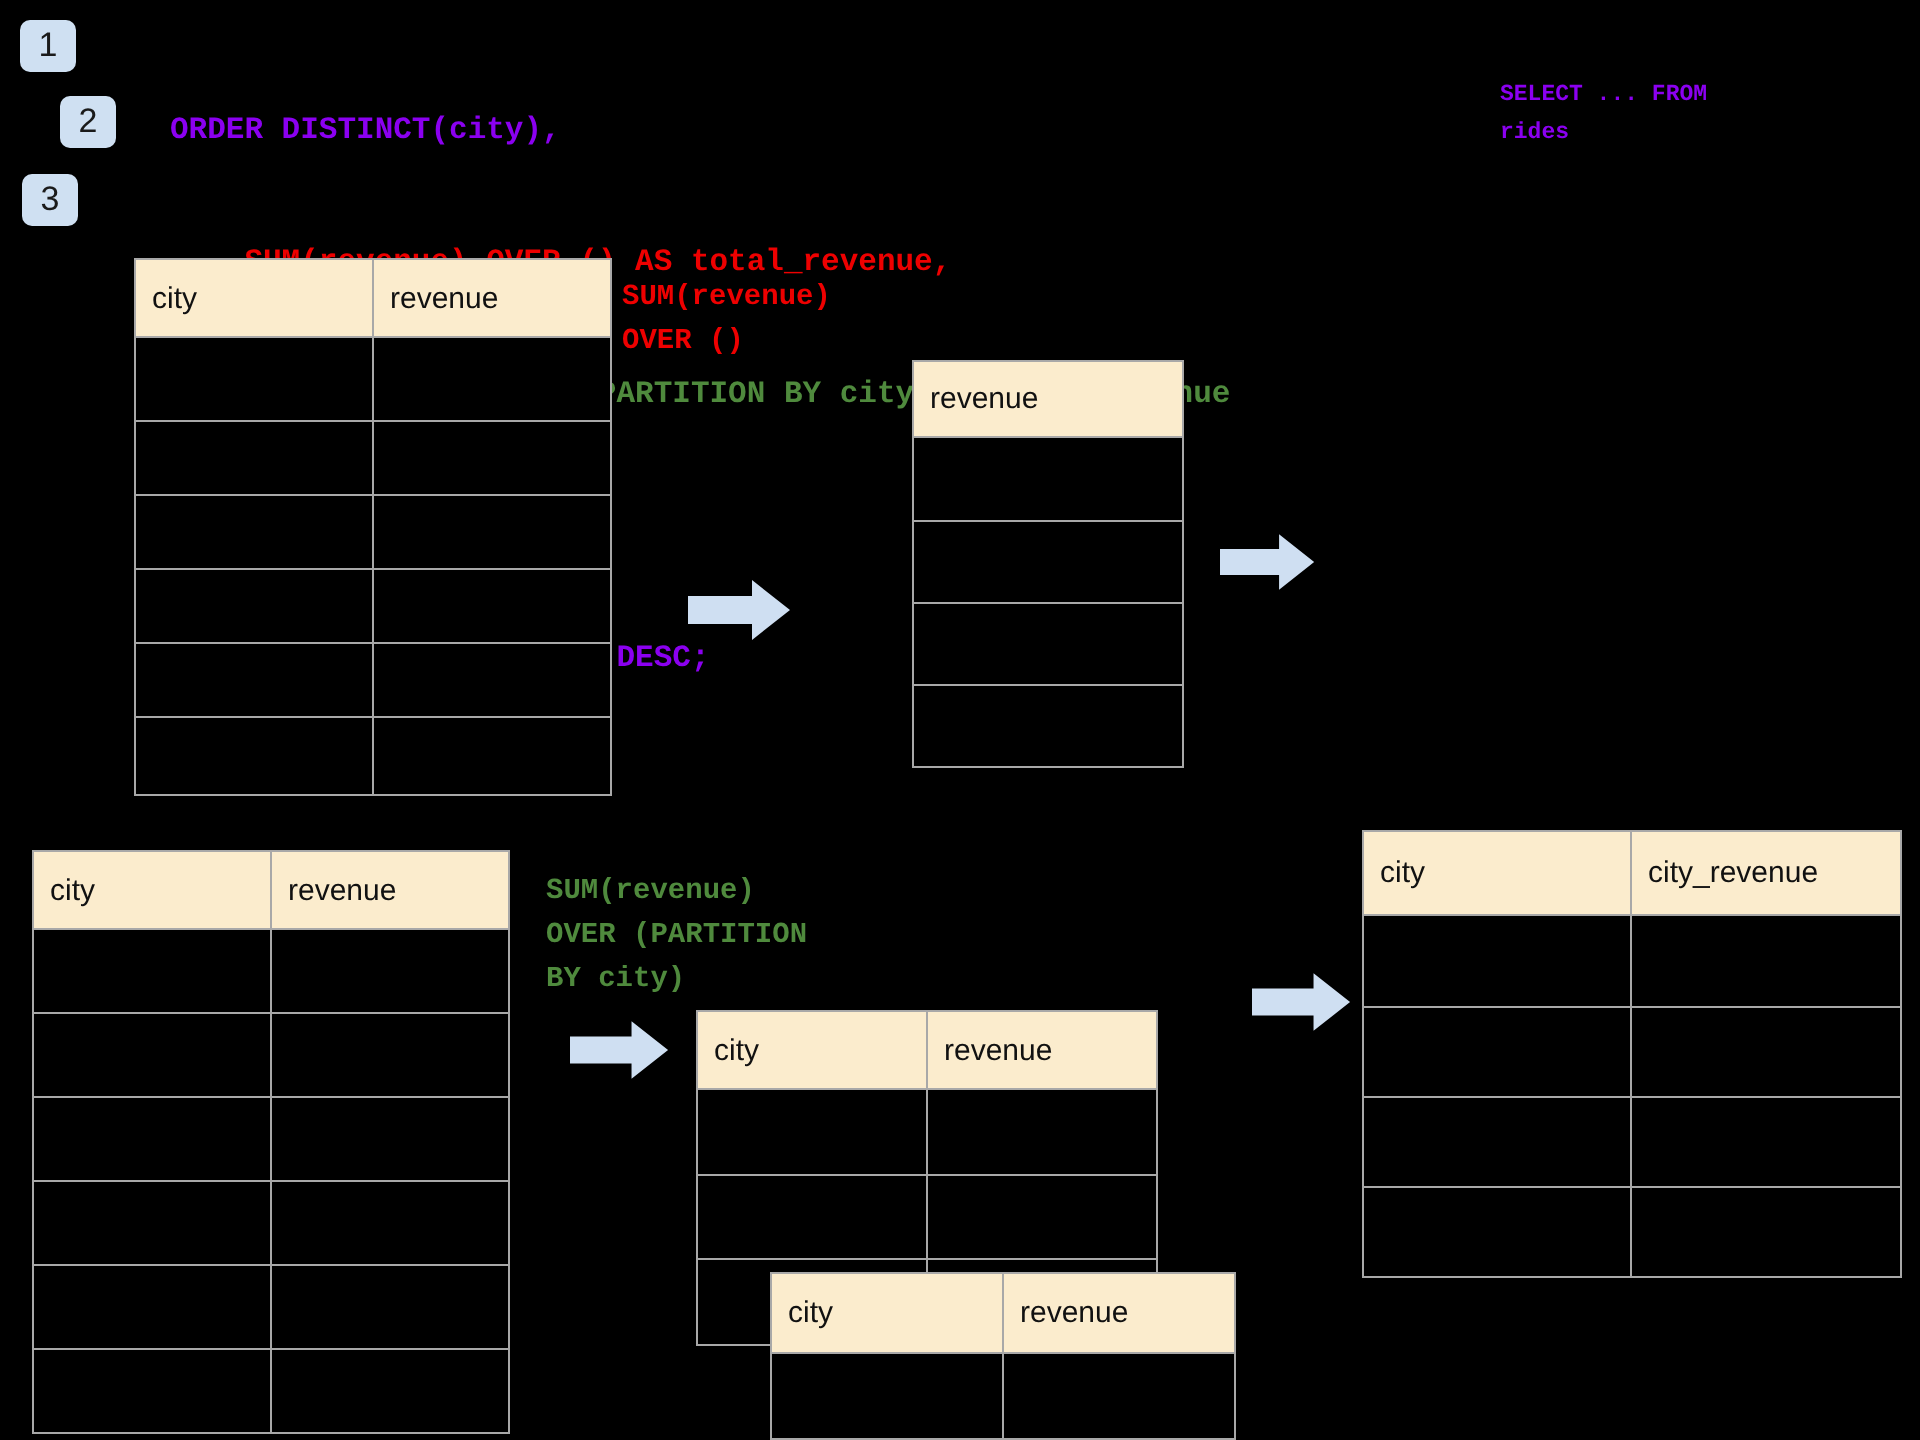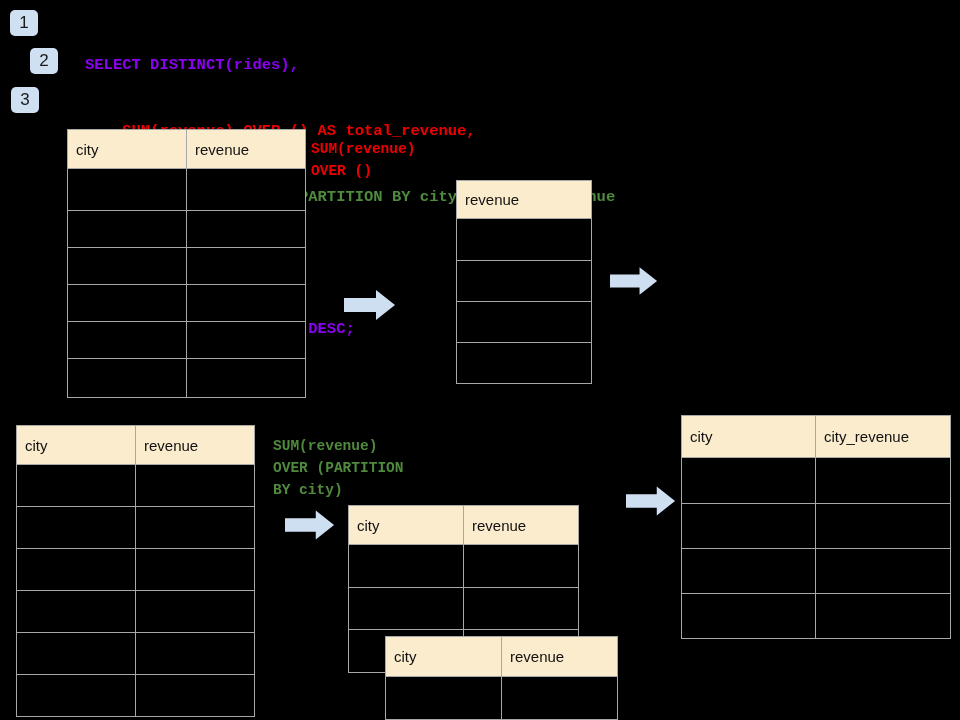--- a/index.html
+++ b/index.html
@@ -96,27 +96,29 @@
 </head>
 <body>
 
 <div id="canvas">
 
   <div class="badge" style="left:10px; top:10px;">1</div>
   <div class="badge" style="left:30px; top:48px;">2</div>
   <div class="badge" style="left:11px; top:87px;">3</div>
 
   <div class="code" style="left:85px; top:10px;">
-    <span class="ln c-purple">SELECT DISTINCT(rides),</span>
+    <span class="ln c-purple">ORDER DISTINCT(city),</span>
     <span class="ln c-red">    SUM(revenue) OVER () AS total_revenue,</span>
     <span class="ln c-green">    SUM(revenue) OVER (PARTITION BY city) as city_revenue</span>
     <span class="ln c-purple">  FROM rides</span>
     <span class="ln c-purple">  ORDER by city_revenue DESC;</span>
   </div>
 
+  <div class="sidenote" style="left:750px; top:38px;">SELECT ... FROM
+rides</div>
 
   <div class="anno c-red" style="left:311px; top:138px;">SUM(revenue)
 OVER ()</div>
 
   <div class="anno c-green" style="left:273px; top:435px;">SUM(revenue)
 OVER (PARTITION
 BY city)</div>
 
   <table class="tbl" style="left:67px; top:129px; width:238px;">
     <colgroup>

